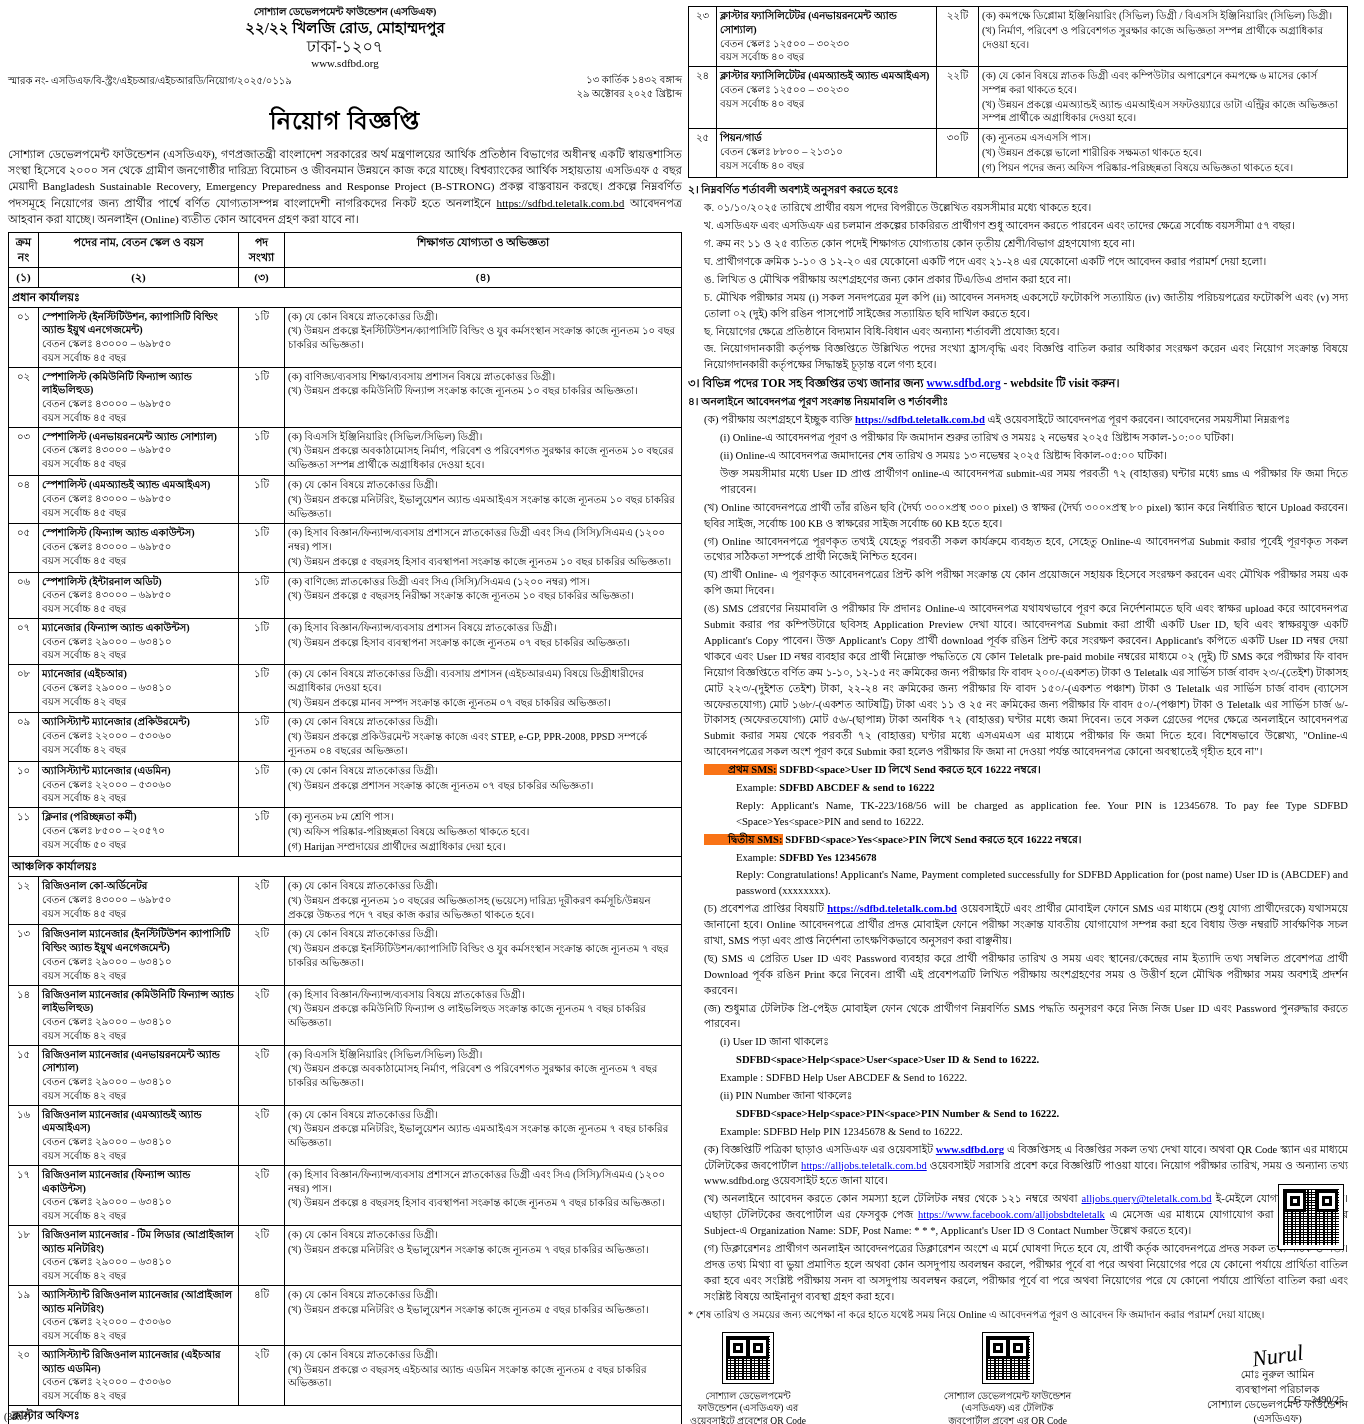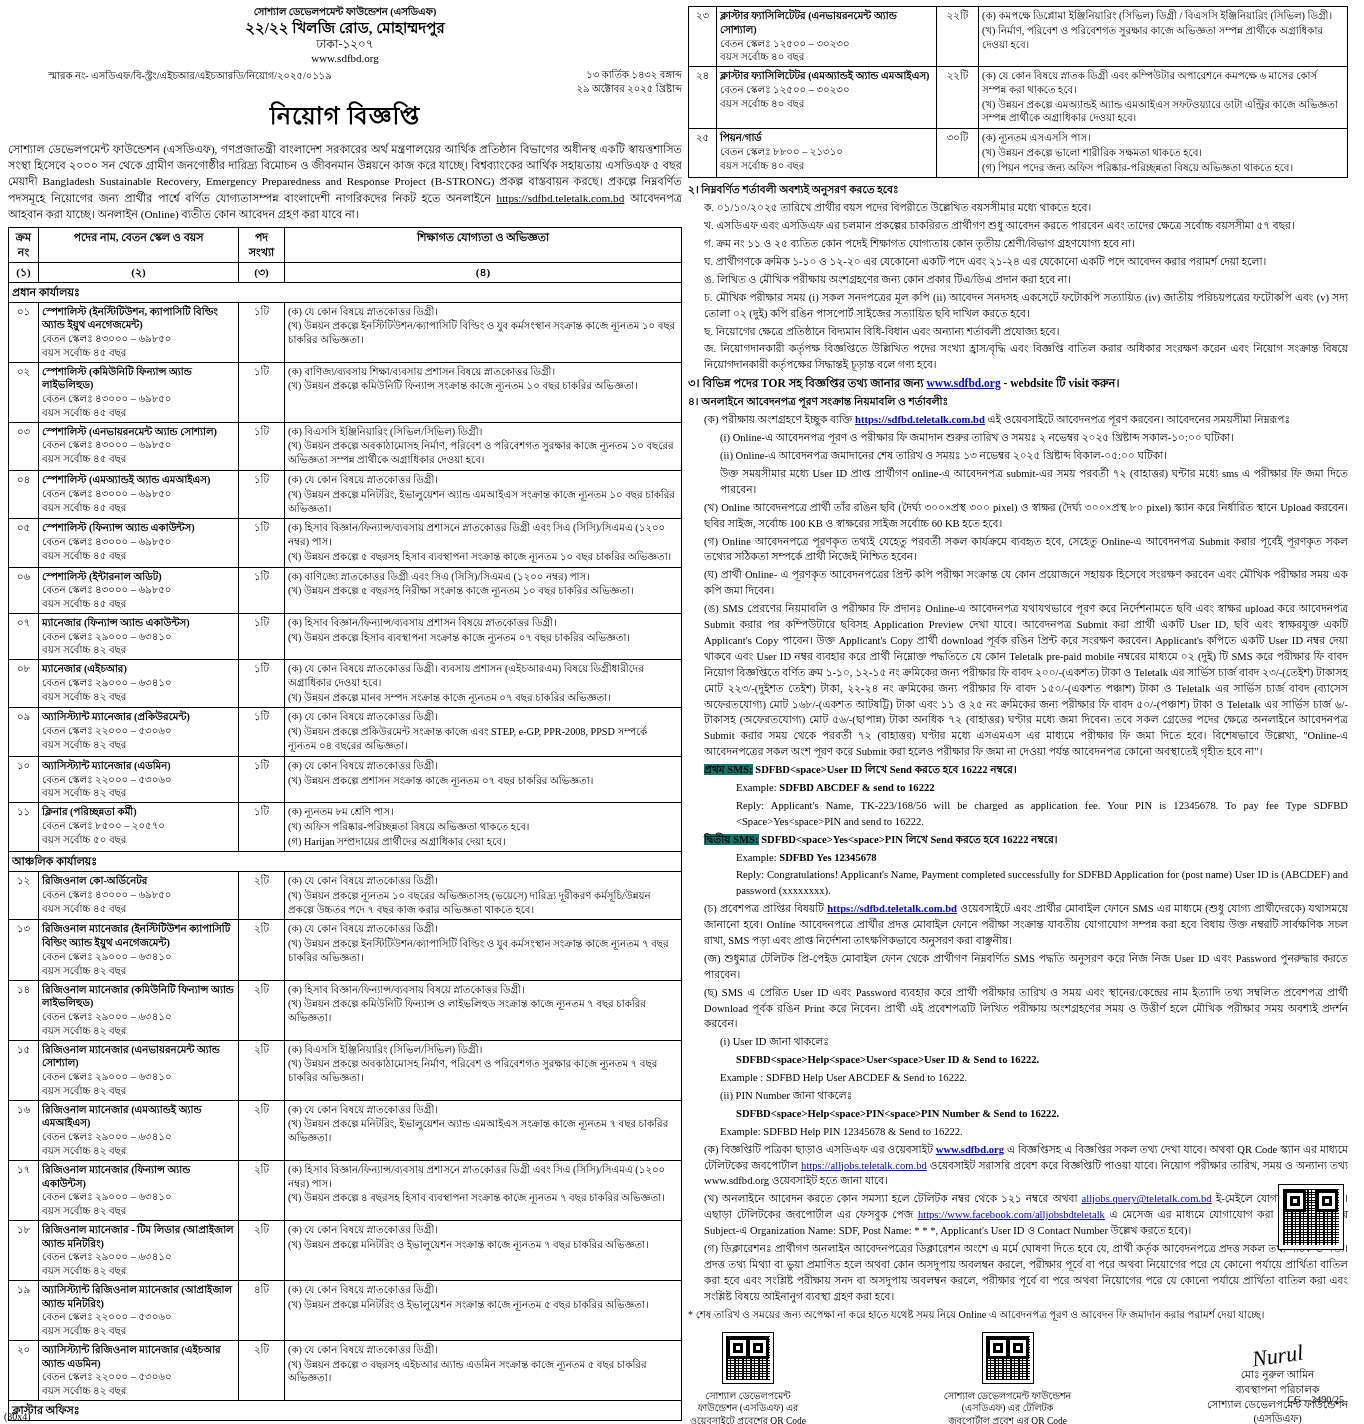--- a/index.html
+++ b/index.html
@@ -17,24 +17,24 @@
     box-sizing:border-box;
     gap:6px;
   }
   .col-left{width:674px;flex:0 0 674px;}
   .col-right{width:660px;flex:0 0 660px;position:relative;}
 
   
   .org-head{text-align:center;line-height:1.25;}
   .org-name{font-weight:bold;font-size:10px;}
   .org-addr{font-weight:bold;font-size:15px;}
-  .org-city{font-size:12px;}
+  .org-city{font-size:16px;}
   .org-web{font-size:11px;}
   .memo-row{display:flex;justify-content:space-between;font-size:10px;margin-top:2px;}
-  .memo-left{text-align:left;margin-left:40px;}
+  .memo-left{text-align:left;}
   .memo-right{text-align:right;line-height:1.35;}
   .notice-title{
     text-align:center;font-size:24px;font-weight:bold;letter-spacing:1px;
     margin:2px 0 4px 0;
   }
   .intro{font-size:11.2px;text-align:justify;line-height:1.45;margin:0 0 5px 0;}
   .intro a{color:#000;text-decoration:underline;}
 
   
   table.jobs{
@@ -66,21 +66,21 @@
 
   .cond{font-size:10.6px;line-height:1.5;margin-top:4px;}
   .cond p{margin:2px 0;text-align:justify;}
   .cond .hd{font-weight:bold;}
   .indent1{padding-left:16px;}
   .indent2{padding-left:32px;}
   .indent3{padding-left:48px;}
   .bold{font-weight:bold;}
   .ul{text-decoration:underline;}
   .sms-blk{font-size:10.6px;line-height:1.5;}
-  .hl{background:#0f766e;}
+  .hl{background:#f97316;padding-left:24px;}
   .centerline{text-align:center;font-size:11.5px;font-weight:bold;margin:4px 0;}
 
   
   .qr-box{
     border:1px solid #000;padding:3px;background:#fff;display:inline-block;
   }
   .qr{
     width:56px;height:56px;
     background-image:
       linear-gradient(90deg,#000 25%,transparent 25%,transparent 50%,#000 50%,#000 62%,transparent 62%),
@@ -595,22 +595,22 @@
           <span>Reply:</span>
           <span>Congratulations! Applicant's Name, Payment completed successfully for SDFBD Application for (post name) User ID is (ABCDEF) and password (xxxxxxxx).</span>
         </p>
       </div>
 
       <p class="indent1">
         <span>(চ) প্রবেশপত্র প্রাপ্তির বিষয়টি</span>
         <a href="#" class="ul bold">https://sdfbd.teletalk.com.bd</a>
         <span>ওয়েবসাইটে এবং প্রার্থীর মোবাইল ফোনে SMS এর মাধ্যমে (শুধু যোগ্য প্রার্থীদেরকে) যথাসময়ে জানানো হবে। Online আবেদনপত্রে প্রার্থীর প্রদত্ত মোবাইল ফোনে পরীক্ষা সংক্রান্ত যাবতীয় যোগাযোগ সম্পন্ন করা হবে বিধায় উক্ত নম্বরটি সার্বক্ষণিক সচল রাখা, SMS পড়া এবং প্রাপ্ত নির্দেশনা তাৎক্ষণিকভাবে অনুসরণ করা বাঞ্ছনীয়।</span>
       </p>
+      <p class="indent1">(ছ) SMS এ প্রেরিত User ID এবং Password ব্যবহার করে প্রার্থী পরীক্ষার তারিখ ও সময় এবং স্থানের/কেন্দ্রের নাম ইত্যাদি তথ্য সম্বলিত প্রবেশপত্র প্রার্থী Download পূর্বক রঙিন Print করে নিবেন। প্রার্থী এই প্রবেশপত্রটি লিখিত পরীক্ষায় অংশগ্রহণের সময় ও উত্তীর্ণ হলে মৌখিক পরীক্ষার সময় অবশ্যই প্রদর্শন করবেন।</p>
       <p class="indent1">(জ) শুধুমাত্র টেলিটক প্রি-পেইড মোবাইল ফোন থেকে প্রার্থীগণ নিম্নবর্ণিত SMS পদ্ধতি অনুসরণ করে নিজ নিজ User ID এবং Password পুনরুদ্ধার করতে পারবেন।</p>
-      <p class="indent1">(ছ) SMS এ প্রেরিত User ID এবং Password ব্যবহার করে প্রার্থী পরীক্ষার তারিখ ও সময় এবং স্থানের/কেন্দ্রের নাম ইত্যাদি তথ্য সম্বলিত প্রবেশপত্র প্রার্থী Download পূর্বক রঙিন Print করে নিবেন। প্রার্থী এই প্রবেশপত্রটি লিখিত পরীক্ষায় অংশগ্রহণের সময় ও উত্তীর্ণ হলে মৌখিক পরীক্ষার সময় অবশ্যই প্রদর্শন করবেন।</p>
       <p class="indent2">(i) User ID জানা থাকলেঃ</p>
       <p class="indent3 bold">SDFBD&lt;space&gt;Help&lt;space&gt;User&lt;space&gt;User ID &amp; Send to 16222.</p>
       <p class="indent2">Example : SDFBD Help User ABCDEF &amp; Send to 16222.</p>
       <p class="indent2">(ii) PIN Number জানা থাকলেঃ</p>
       <p class="indent3 bold">SDFBD&lt;space&gt;Help&lt;space&gt;PIN&lt;space&gt;PIN Number &amp; Send to 16222.</p>
       <p class="indent2">Example: SDFBD Help PIN 12345678 &amp; Send to 16222.</p>
 
       <p class="indent1">
         <span>(ক) বিজ্ঞপ্তিটি পত্রিকা ছাড়াও এসডিএফ এর ওয়েবসাইট</span>
         <a href="#" class="ul bold">www.sdfbd.org</a>

